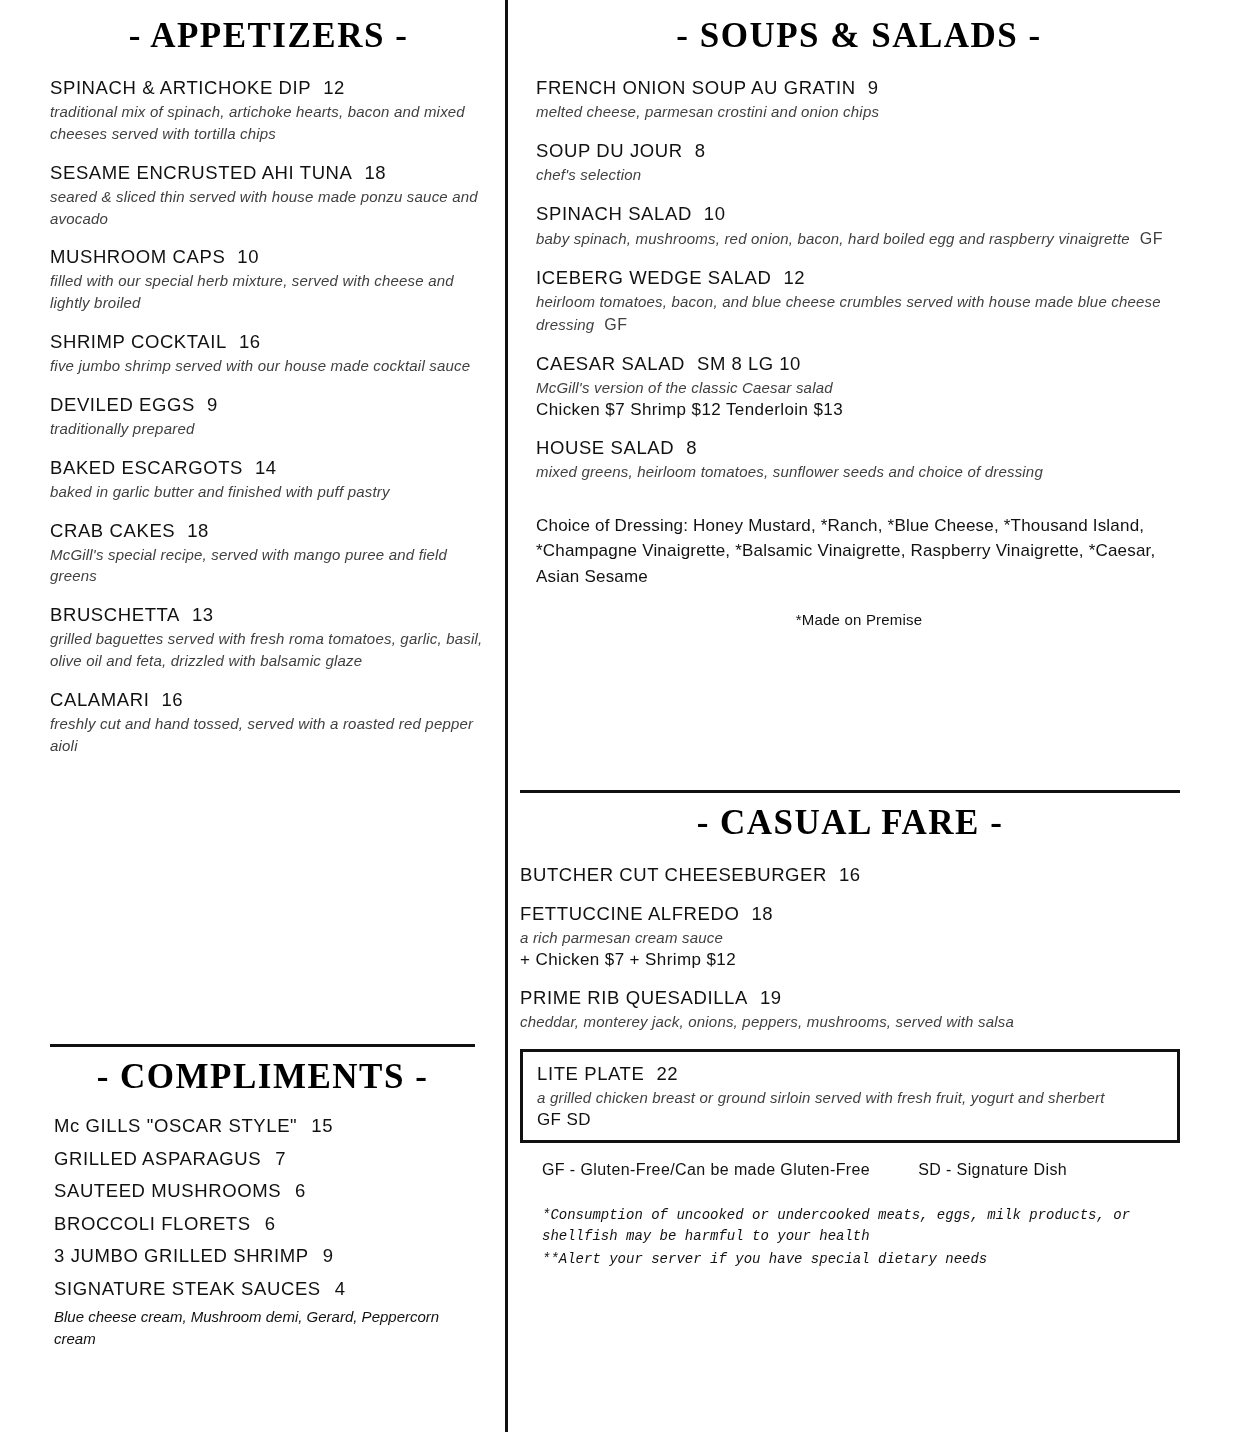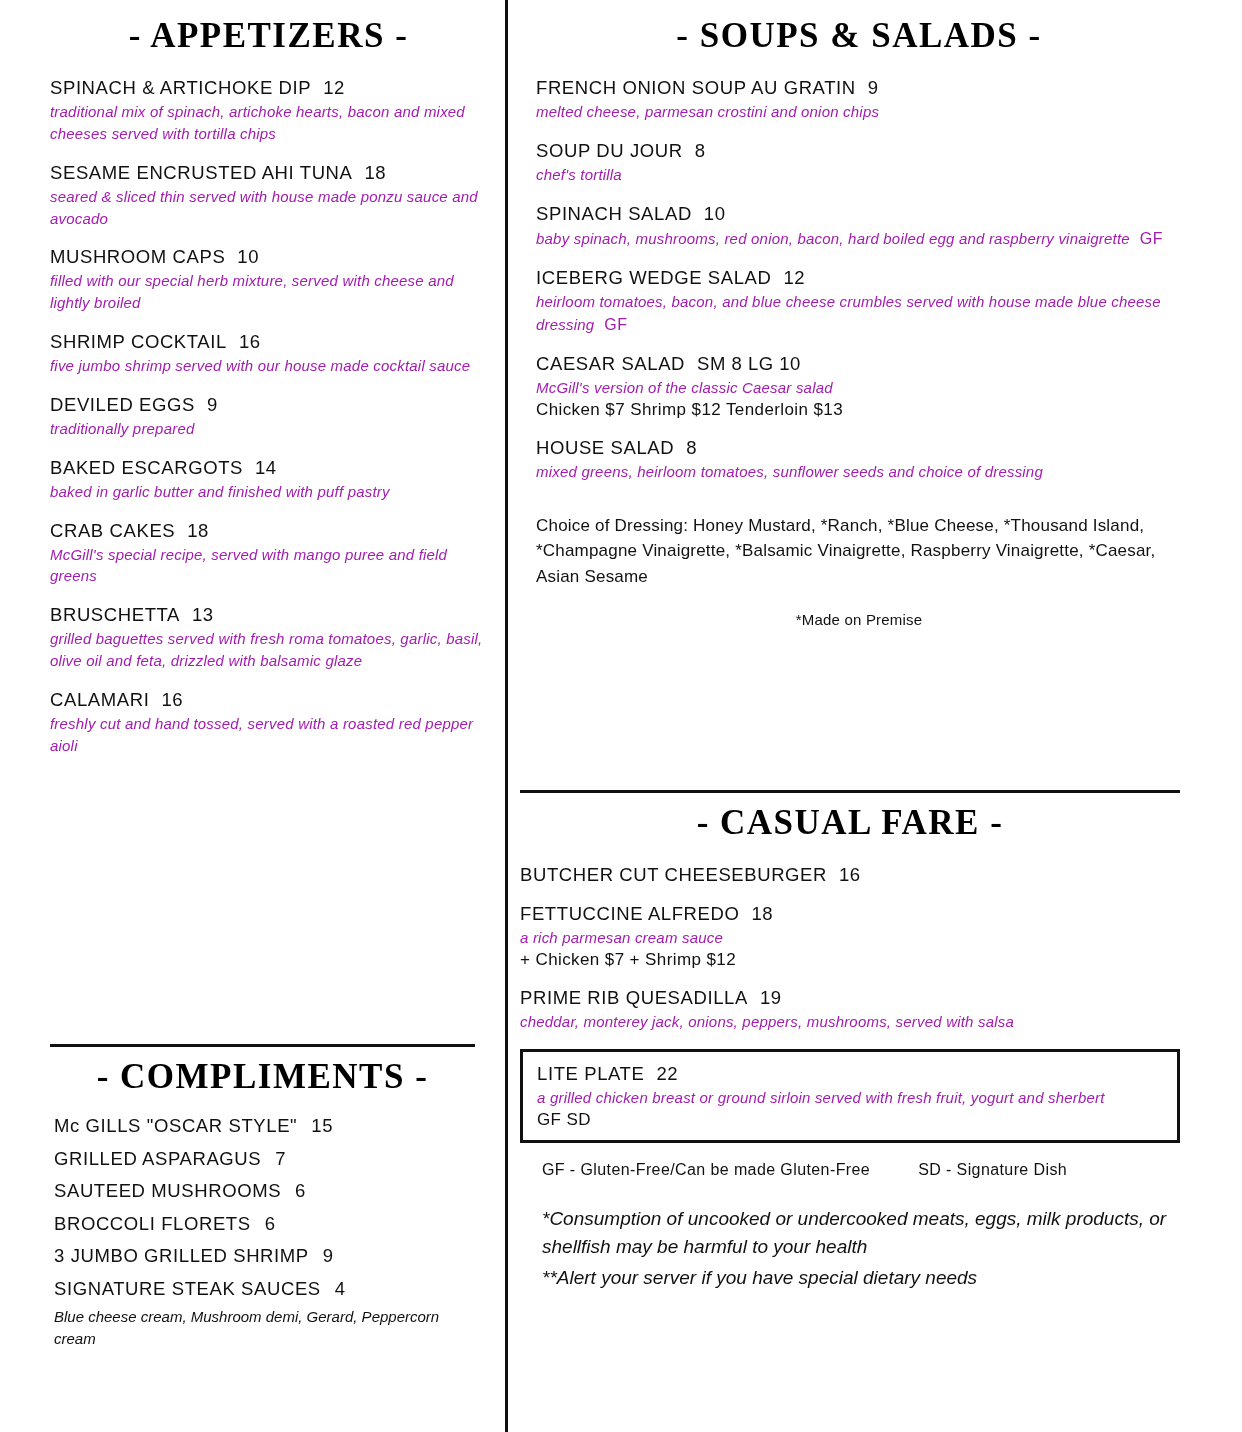--- a/index.html
+++ b/index.html
@@ -76,21 +76,21 @@
     line-height: 1.25;
     font-weight: 400;
   }
   .item-head .price {
     margin-left: 12px;
     letter-spacing: 0.5px;
   }
   .item-desc {
     font-size: 15px;
     font-style: italic;
-    color: #a21caf;
+    color: #404040;
     line-height: 1.45;
     margin-top: 2px;
     letter-spacing: 0.2px;
   }
   .item-desc .gf {
     font-style: normal;
     font-size: 16px;
     letter-spacing: 0.5px;
     margin-left: 10px;
   }
@@ -157,24 +157,25 @@
     font-size: 16px;
     letter-spacing: 0.4px;
     margin: 18px 0 0 22px;
   }
   .legend .gap {
     display: inline-block;
     width: 48px;
   }
 
   .footnotes {
-    font-size: 19px;
+    font-size: 14px;
     font-style: italic;
     line-height: 1.5;
     margin: 26px 0 0 22px;
+    font-family: Liberation Mono, monospace;
   }
   .footnotes div {
     margin-bottom: 2px;
   }
 
   .dressing {
     font-size: 17px;
     line-height: 1.5;
     letter-spacing: 0.2px;
     margin-top: 30px;
@@ -296,21 +297,21 @@
       <div class="item-head">
         <span>FRENCH ONION SOUP AU GRATIN</span><span class="price">9</span>
       </div>
       <div class="item-desc">melted cheese, parmesan crostini and onion chips</div>
     </div>
 
     <div class="item">
       <div class="item-head">
         <span>SOUP DU JOUR</span><span class="price">8</span>
       </div>
-      <div class="item-desc">chef's tortilla</div>
+      <div class="item-desc">chef's selection</div>
     </div>
 
     <div class="item">
       <div class="item-head">
         <span>SPINACH SALAD</span><span class="price">10</span>
       </div>
       <div class="item-desc"><span>baby spinach, mushrooms, red onion, bacon, hard boiled egg and raspberry vinaigrette</span><span class="gf">GF</span></div>
     </div>
 
     <div class="item">

